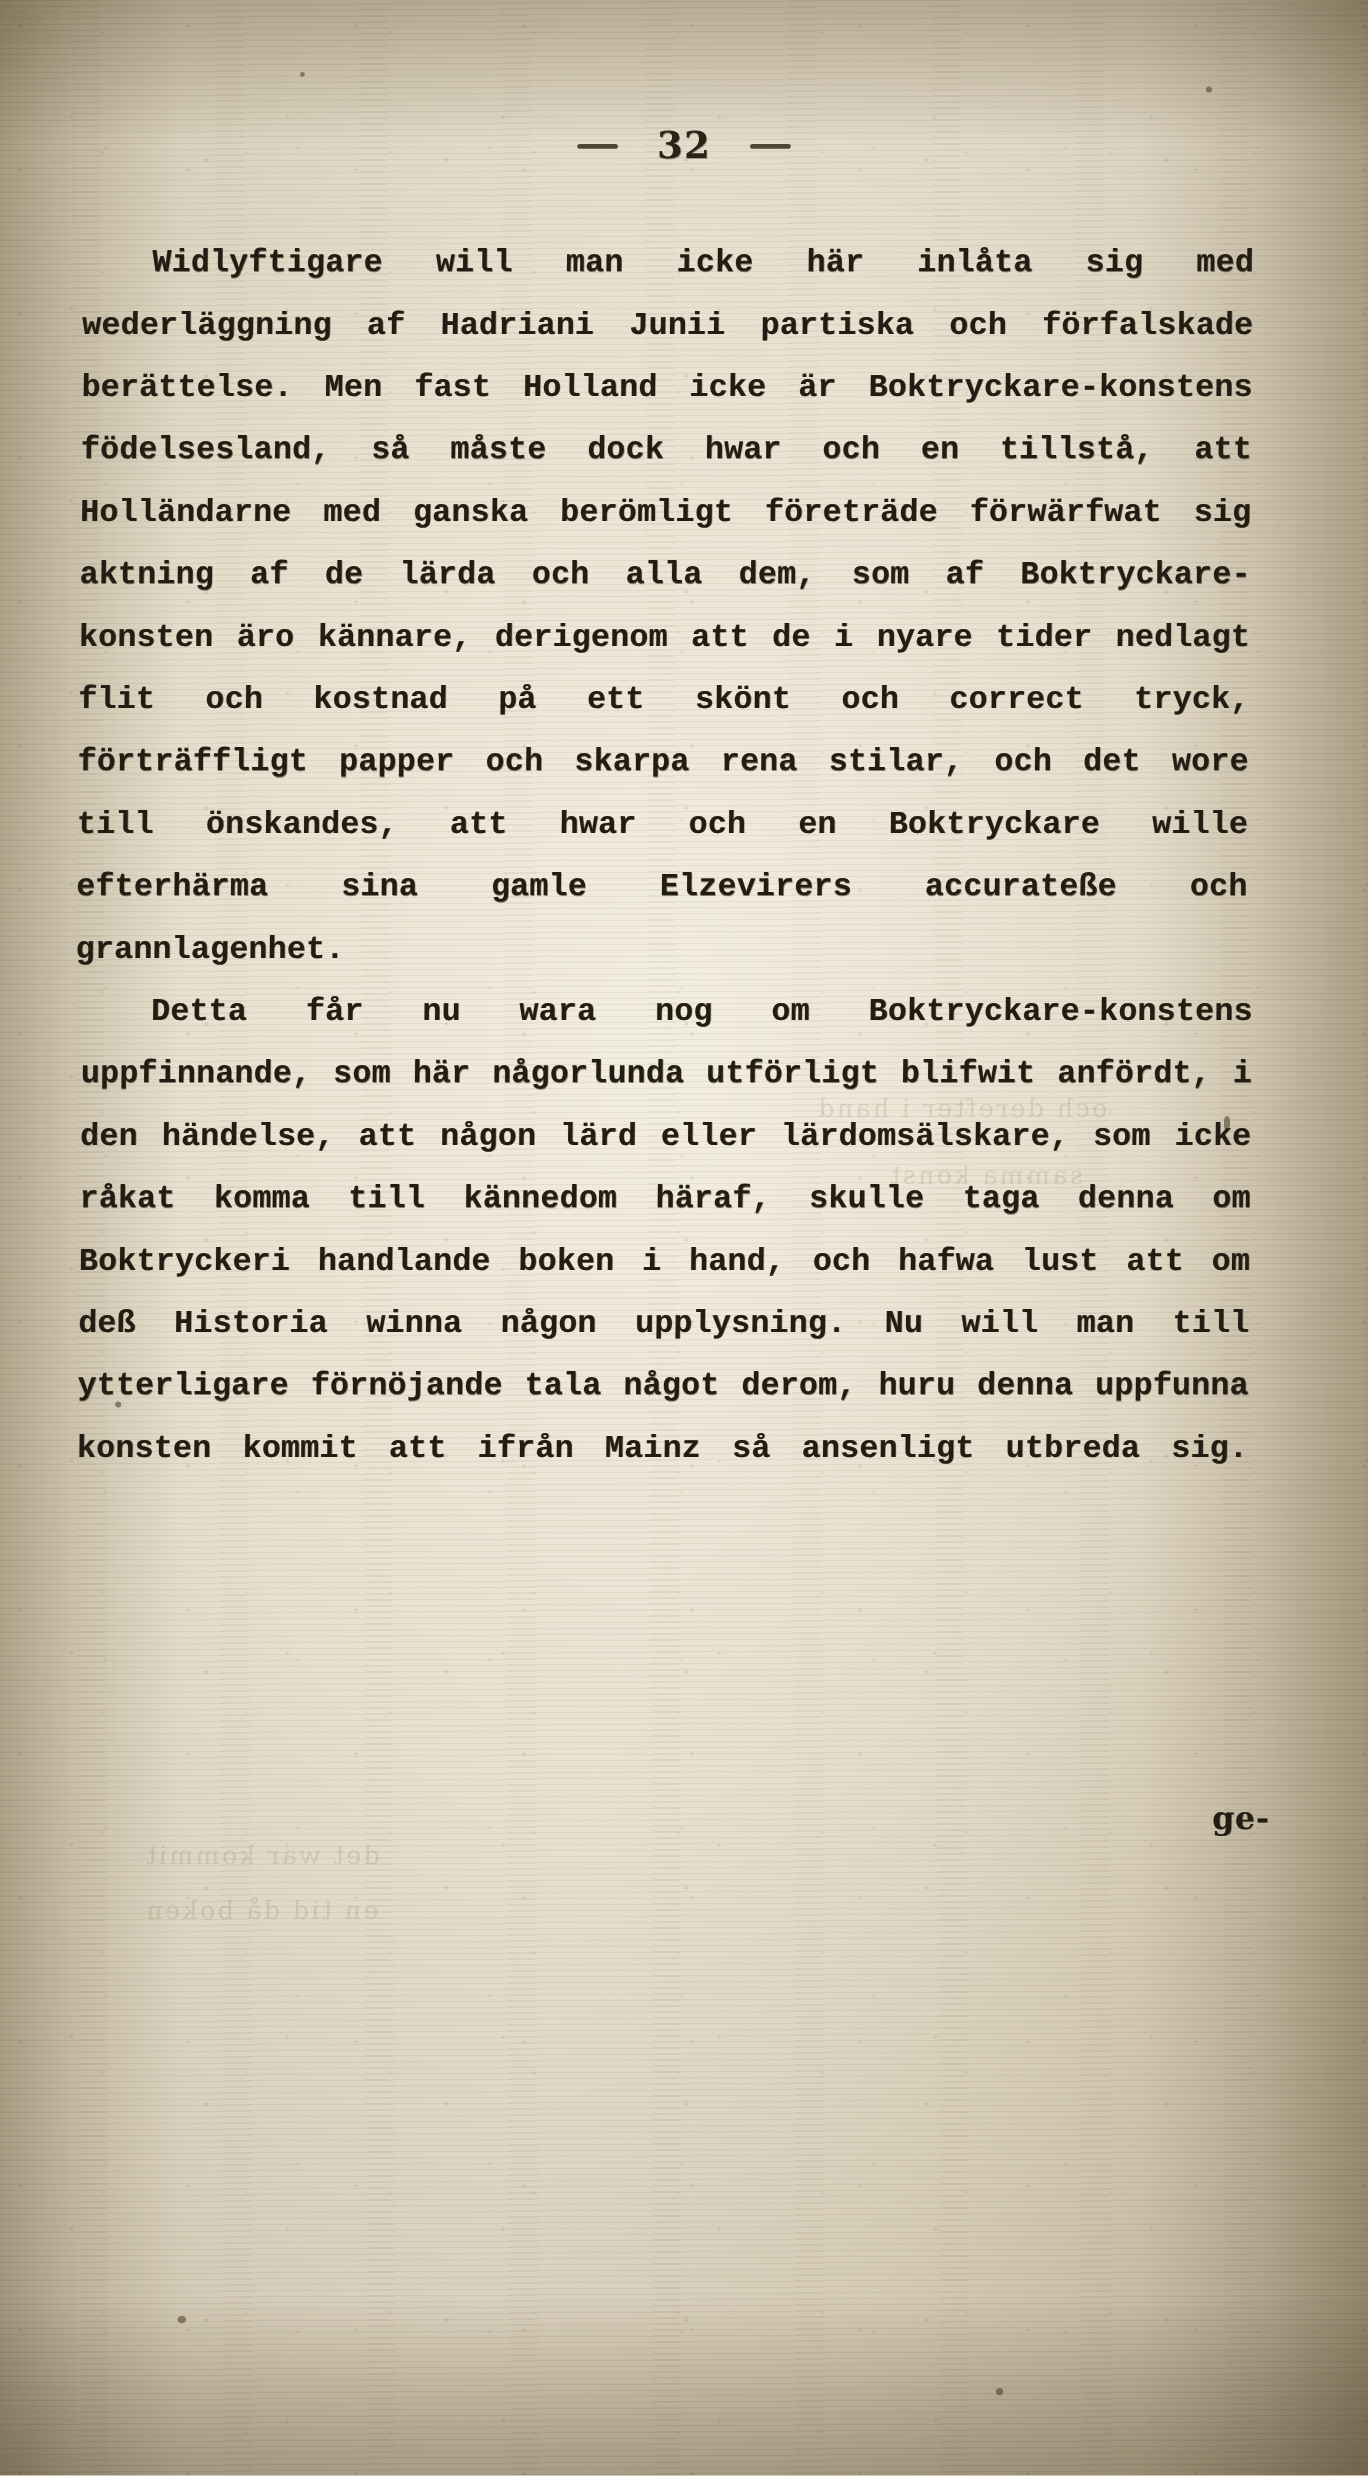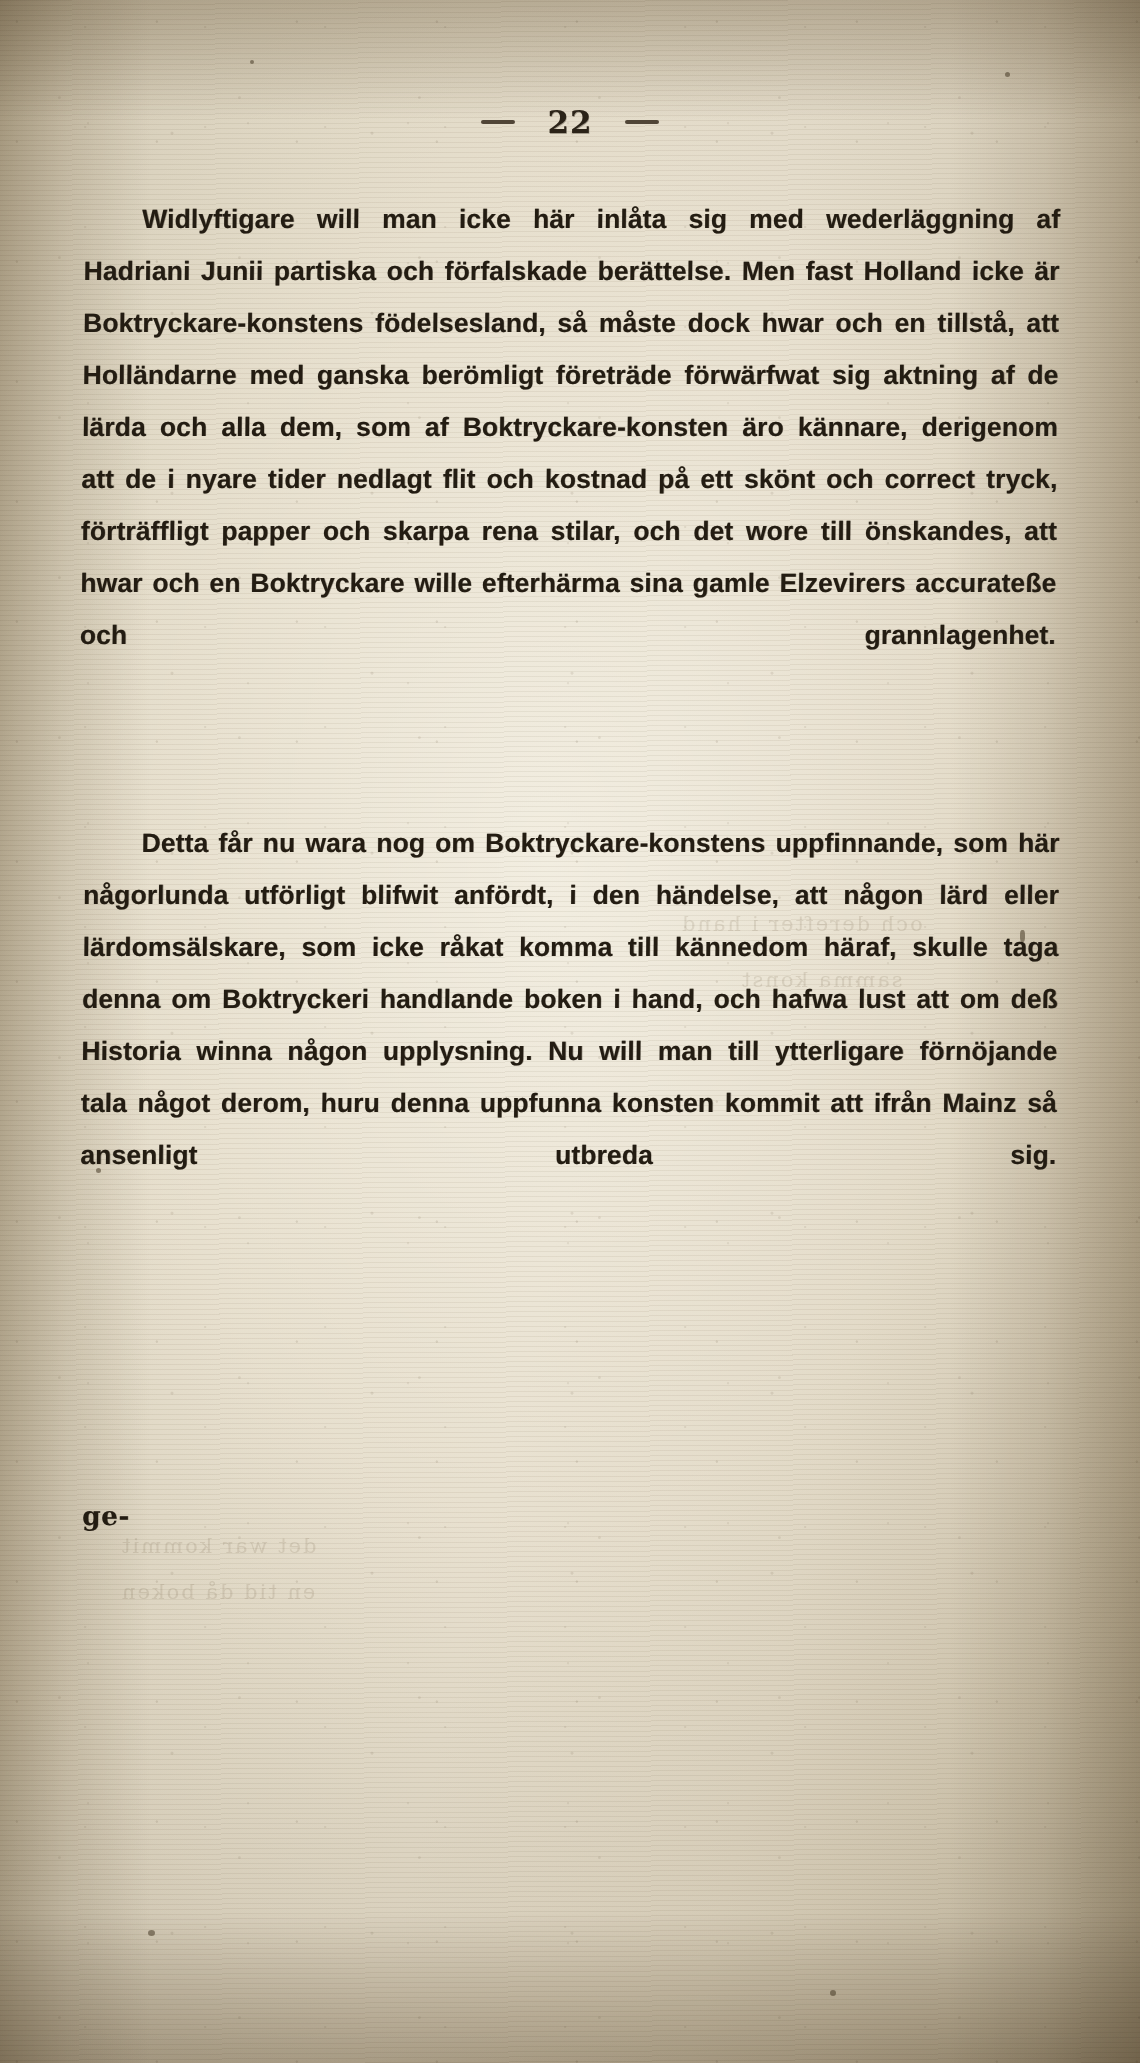--- a/index.html
+++ b/index.html
@@ -117,24 +117,24 @@
     display: inline-block;
     vertical-align: middle;
     font-size: 31px;
     font-weight: 700;
     letter-spacing: 1px;
     text-shadow: 0.6px 0.6px 0 rgba(40,32,20,0.35);
   }
 
   .body-block {
     position: absolute;
-    left: 82px;
+    left: 66px;
     width: 976px;
     color: #231c12;
-    font-family: Liberation Sans, sans-serif;
+    font-family: Liberation Mono, monospace;
   }
 
   
   .para {
     font-size: 26.5px;
     line-height: 52px;
     font-weight: 700;
     text-align: justify;
     text-align-last: justify;
     letter-spacing: 0.1px;
@@ -153,21 +153,21 @@
   }
   .p1 { top: 166px; }
   .p2 { top: 790px; }
   .p3 { top: 1280px; }
 
   .catchword {
     position: absolute;
     top: 1500px;
     left: 82px;
     width: 976px;
-    text-align: left;
+    text-align: right;
     font-size: 26.5px;
     font-weight: 700;
     color: #231c12;
     font-family: "DejaVu Serif", serif;
     letter-spacing: 0.5px;
     text-shadow: 0.55px 0.35px 0 rgba(35,28,18,0.40);
     transform: skewX(-0.6deg);
   }
 
   
@@ -198,21 +198,21 @@
   <div class="speck" style="left:96px;  top:1168px; width:5px;  height:5px;"></div>
   <div class="speck" style="left:148px; top:1930px; width:7px;  height:6px;"></div>
   <div class="speck" style="left:830px; top:1990px; width:6px;  height:6px;"></div>
   <div class="speck" style="left:1020px; top:930px; width:5px;  height:12px; border-radius:40%;"></div>
   <div class="speck" style="left:1005px; top:72px;  width:5px;  height:5px;"></div>
   <div class="speck" style="left:250px;  top:60px;  width:4px;  height:4px;"></div>
 
   <div class="content">
 
     <div class="folio">
-      <span class="dash"></span><span class="num">22</span><span class="dash"></span>
+      <span class="dash"></span><span class="num">32</span><span class="dash"></span>
     </div>
 
     <div class="body-block p1">
       <p class="para"><span class="indent"></span>Widlyftigare will man icke här inlåta sig med wederläggning af Hadriani Junii partiska och förfalskade berättelse. Men fast Holland icke är Boktryckare-konstens födelsesland, så måste dock hwar och en tillstå, att Holländarne med ganska berömligt företräde förwärfwat sig aktning af de lärda och alla dem, som af Boktryckare-konsten äro kännare, derigenom att de i nyare tider nedlagt flit och kostnad på ett skönt och correct tryck, förträffligt papper och skarpa rena stilar, och det wore till önskandes, att hwar och en Boktryckare wille efterhärma sina gamle Elzevirers accurateße och grannlagenhet.</p>
     </div>
 
     <div class="body-block p2">
       <p class="para"><span class="indent"></span>Detta får nu wara nog om Boktryckare-konstens uppfinnande, som här någorlunda utförligt blifwit anfördt, i den händelse, att någon lärd eller lärdomsälskare, som icke råkat komma till kännedom häraf, skulle taga denna om Boktryckeri handlande boken i hand, och hafwa lust att om deß Historia winna någon upplysning. Nu will man till ytterligare förnöjande tala något derom, huru denna uppfunna konsten kommit att ifrån Mainz så ansenligt utbreda sig.</p>
     </div>
 

